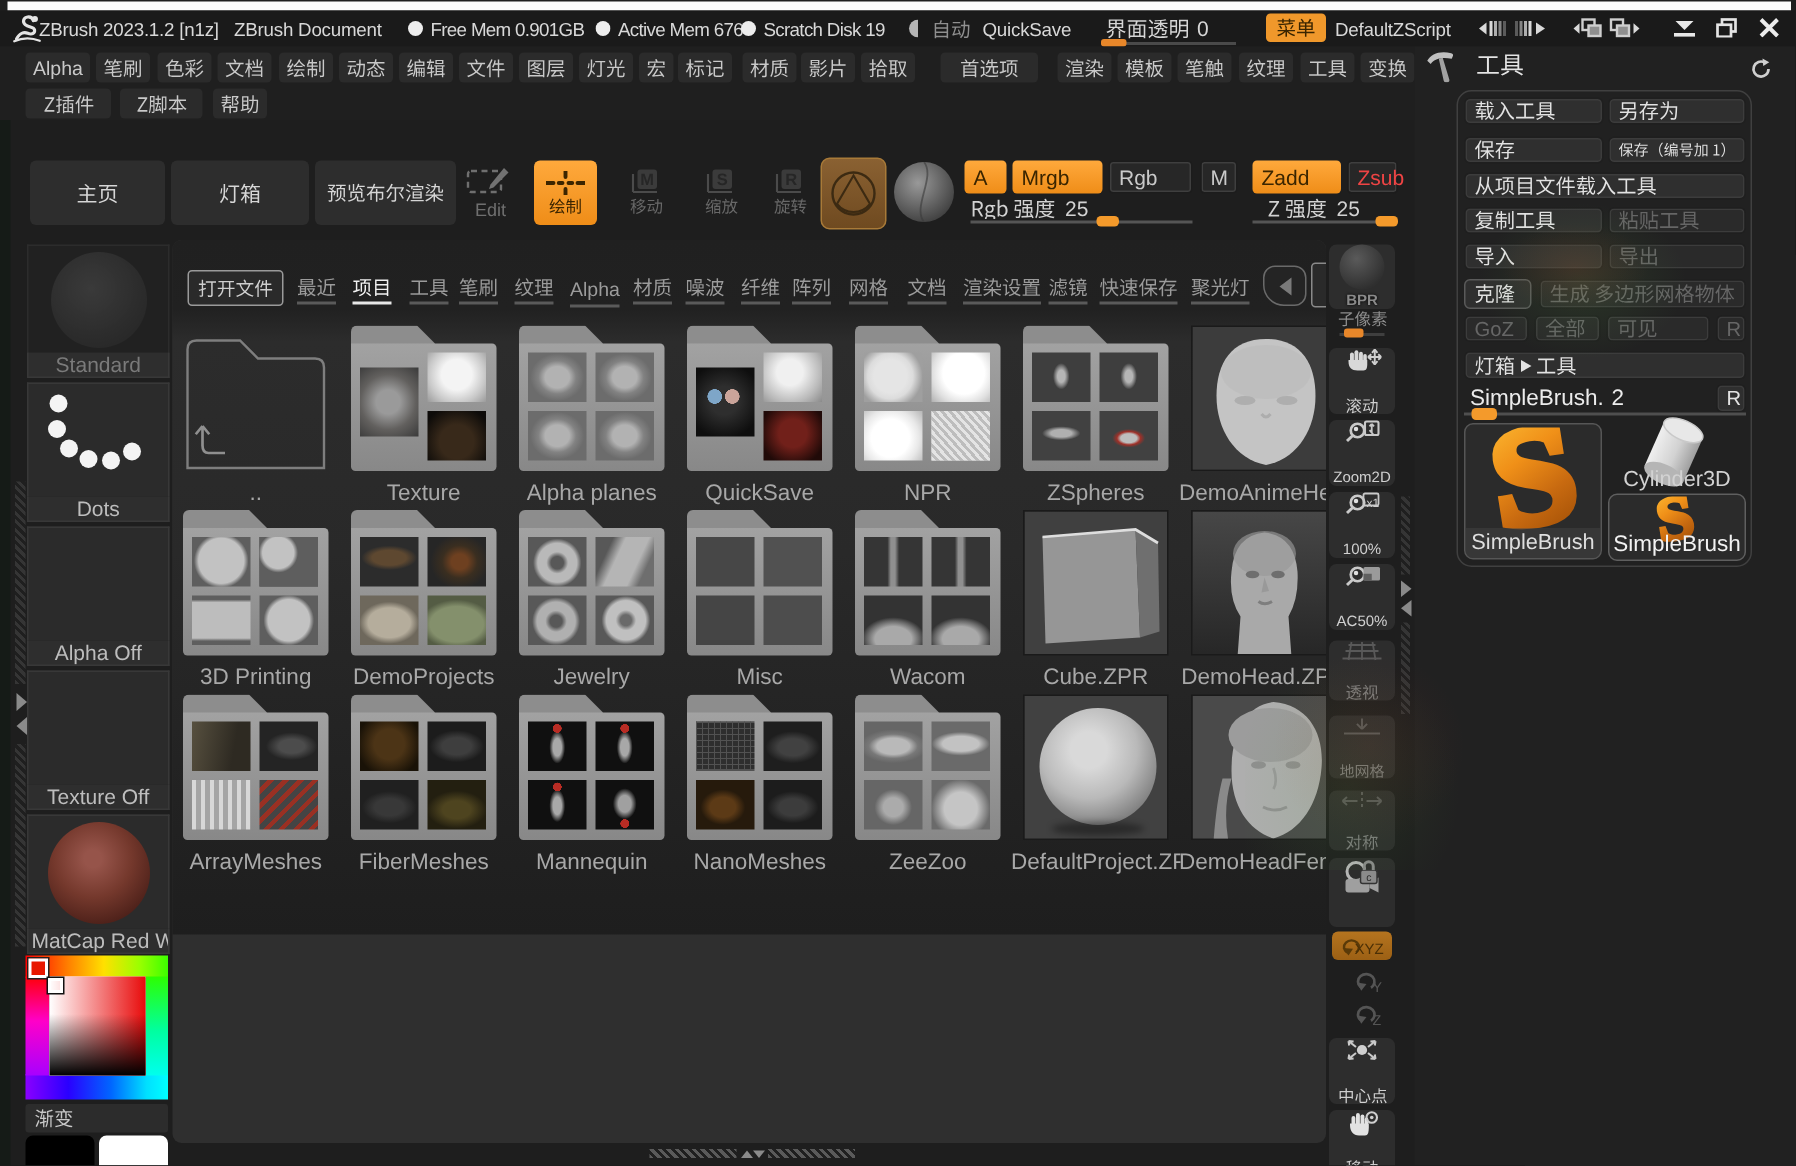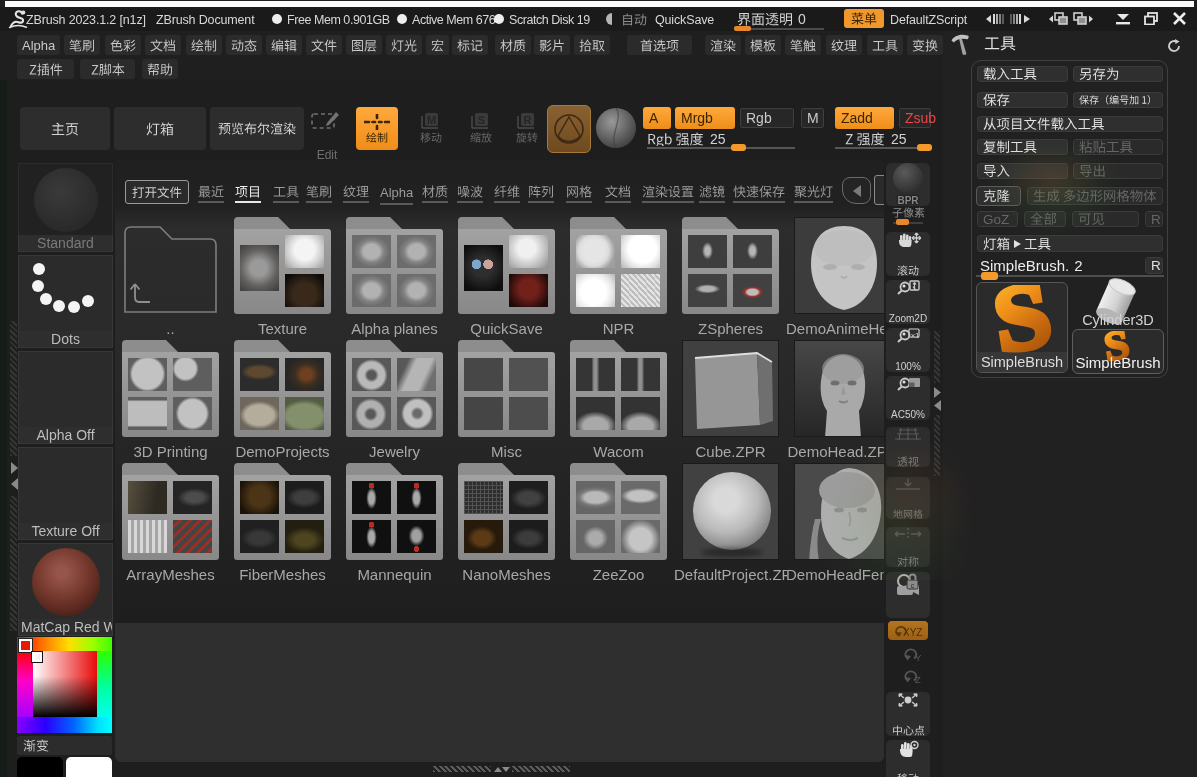--- a/index.html
+++ b/index.html
@@ -276,21 +276,21 @@
 <div class="ab shbtn" style="left:210px;top:107px;width:94px;height:43px">
       <svg width="78" height="13" viewBox="0 -880 6000 1000" style="display:block;">
         <path d="M670 -495V-295C670 -192 647 -57 410 21C427 35 447 60 456 75C710 -18 741 -168 741 -294V-495ZM725 -88C788 -38 869 34 908 79L960 26C920 -17 837 -86 775 -134ZM88 -608C149 -567 227 -512 282 -470H38V-403H203V-10C203 3 199 6 184 7C170 7 124 7 72 6C83 27 93 57 96 78C165 78 210 77 238 65C267 53 275 32 275 -8V-403H382C364 -349 344 -294 326 -256L383 -241C410 -295 441 -383 467 -460L420 -473L409 -470H341L361 -496C338 -514 306 -538 270 -562C329 -615 394 -692 437 -764L391 -796L378 -792H59V-725H328C297 -680 256 -631 218 -598L129 -656ZM500 -628V-152H570V-559H846V-154H919V-628H724L759 -728H959V-796H464V-728H677C670 -695 661 -659 652 -628Z M1644 -626C1695 -578 1752 -510 1777 -464L1844 -496C1818 -541 1762 -606 1708 -653ZM1115 -784V-502H1188V-784ZM1324 -830V-469H1397V-830ZM1528 -183V-26C1528 47 1553 66 1651 66C1672 66 1806 66 1827 66C1907 66 1928 38 1937 -76C1917 -80 1887 -90 1871 -102C1867 -11 1860 2 1820 2C1791 2 1680 2 1658 2C1611 2 1603 -2 1603 -27V-183ZM1457 -326V-248C1457 -168 1431 -55 1066 22C1083 37 1104 65 1114 82C1491 -7 1535 -142 1535 -246V-326ZM1196 -439V-121H1270V-372H1741V-127H1819V-439ZM1586 -841C1559 -729 1512 -615 1451 -541C1470 -533 1501 -514 1515 -503C1549 -548 1580 -606 1606 -671H1935V-738H1632C1641 -767 1650 -796 1658 -826Z M2399 -841C2385 -790 2367 -738 2346 -687H2061V-614H2313C2246 -481 2153 -358 2031 -275C2045 -259 2065 -230 2076 -211C2130 -249 2179 -294 2222 -343V-13H2297V-360H2509V81H2585V-360H2811V-109C2811 -95 2806 -91 2789 -90C2773 -90 2715 -89 2651 -91C2661 -72 2673 -44 2676 -23C2762 -23 2815 -23 2846 -35C2877 -47 2886 -68 2886 -108V-431H2811H2585V-566H2509V-431H2291C2331 -489 2366 -550 2396 -614H2941V-687H2428C2446 -732 2462 -778 2476 -823Z M3262 -416C3216 -301 3138 -188 3053 -116C3072 -104 3105 -80 3120 -67C3204 -147 3287 -268 3341 -395ZM3672 -380C3748 -282 3836 -149 3873 -67L3946 -103C3906 -186 3816 -315 3739 -411ZM3295 -841C3237 -689 3141 -540 3035 -446C3056 -436 3092 -411 3107 -397C3160 -450 3212 -517 3259 -592H3469V-19C3469 -2 3463 3 3445 3C3425 4 3360 5 3292 2C3304 25 3316 58 3320 80C3408 80 3466 79 3500 66C3535 54 3547 31 3547 -18V-592H3843C3818 -536 3787 -479 3758 -440L3824 -415C3869 -473 3917 -566 3951 -649L3894 -670L3881 -666H3302C3329 -715 3354 -767 3375 -819Z M4405 -584V-521H4840V-584ZM4293 -12V57H4961V-12ZM4458 -242H4787V-148H4458ZM4458 -392H4787V-297H4458ZM4389 -449V-89H4859V-449ZM4089 -774C4147 -742 4220 -692 4255 -658L4302 -715C4266 -749 4192 -795 4135 -825ZM4038 -507C4099 -476 4177 -428 4215 -395L4260 -454C4221 -486 4141 -532 4082 -560ZM4072 16 4138 63C4191 -30 4254 -155 4301 -260L4243 -306C4191 -193 4121 -62 4072 16ZM4565 -829C4579 -798 4590 -760 4597 -728H4317V-559H4387V-663H4866V-559H4938V-728H4679C4673 -762 4658 -807 4641 -843Z M5044 -639C5102 -620 5176 -589 5215 -566L5248 -623C5208 -645 5134 -674 5077 -690ZM5113 -783C5171 -763 5246 -731 5284 -707L5316 -763C5277 -786 5201 -816 5143 -832ZM5070 -383 5124 -332C5180 -388 5242 -456 5296 -517L5251 -564C5190 -497 5120 -426 5070 -383ZM5462 -397V-290H5057V-223H5395C5307 -126 5166 -40 5036 2C5053 17 5075 45 5086 64C5222 12 5369 -88 5462 -202V79H5538V-197C5631 -85 5774 9 5914 58C5925 38 5947 9 5964 -6C5828 -46 5688 -127 5602 -223H5945V-290H5538V-397ZM5515 -840C5514 -800 5512 -763 5508 -729H5344V-661H5497C5467 -531 5400 -451 5269 -402C5285 -390 5312 -359 5321 -345C5464 -409 5539 -504 5572 -661H5708V-482C5708 -423 5714 -405 5730 -392C5747 -379 5772 -374 5794 -374C5806 -374 5839 -374 5854 -374C5872 -374 5896 -377 5910 -383C5925 -390 5937 -401 5944 -421C5950 -439 5953 -489 5955 -533C5934 -540 5905 -554 5891 -568C5890 -520 5889 -484 5886 -468C5884 -452 5878 -445 5873 -442C5867 -438 5856 -437 5846 -437C5835 -437 5818 -437 5809 -437C5800 -437 5793 -438 5788 -441C5783 -445 5781 -457 5781 -478V-729H5583C5587 -764 5590 -801 5591 -841Z" fill="#d6d6d6"></path>
       </svg>
     </div>
 <div class="ab" style="left:310px;top:110px;width:34px;text-align:center;opacity:.75">
       <svg width="30" height="22" viewBox="0 0 30 22" style="display:block;">
         <rect x="2" y="4" width="22" height="14" rx="2" fill="none" stroke="#8a8a8a" stroke-width="1.6" stroke-dasharray="4 3"></rect>
         <path d="M26 2 L29 5 L19 15 L16 16 L17 13 Z" fill="#8f8f8f"></path>
       </svg>
-      <div style="color:#8a8a8a;font-size:12px;margin-top:16px">Edit</div>
+      <div style="color:#8a8a8a;font-size:12px;margin-top:1px">Edit</div>
     </div>
 <div class="ab" style="left:356px;top:107px;width:42px;height:43px;background:linear-gradient(#ffa93c,#ef8d18);border-radius:4px;display:flex;flex-direction:column;align-items:center;justify-content:center;gap:2px">
       <svg width="26" height="16" viewBox="0 0 26 16" style="display:block;">
         <g stroke="#3c2500" stroke-width="2.6" stroke-linecap="round">
           <line x1="13" y1="0" x2="13" y2="4"></line>
           <line x1="13" y1="12" x2="13" y2="16"></line>
           <line x1="0" y1="8" x2="5" y2="8"></line>
           <line x1="8.5" y1="8" x2="11" y2="8"></line>
           <line x1="15" y1="8" x2="17.5" y2="8"></line>
           <line x1="21" y1="8" x2="26" y2="8"></line>

